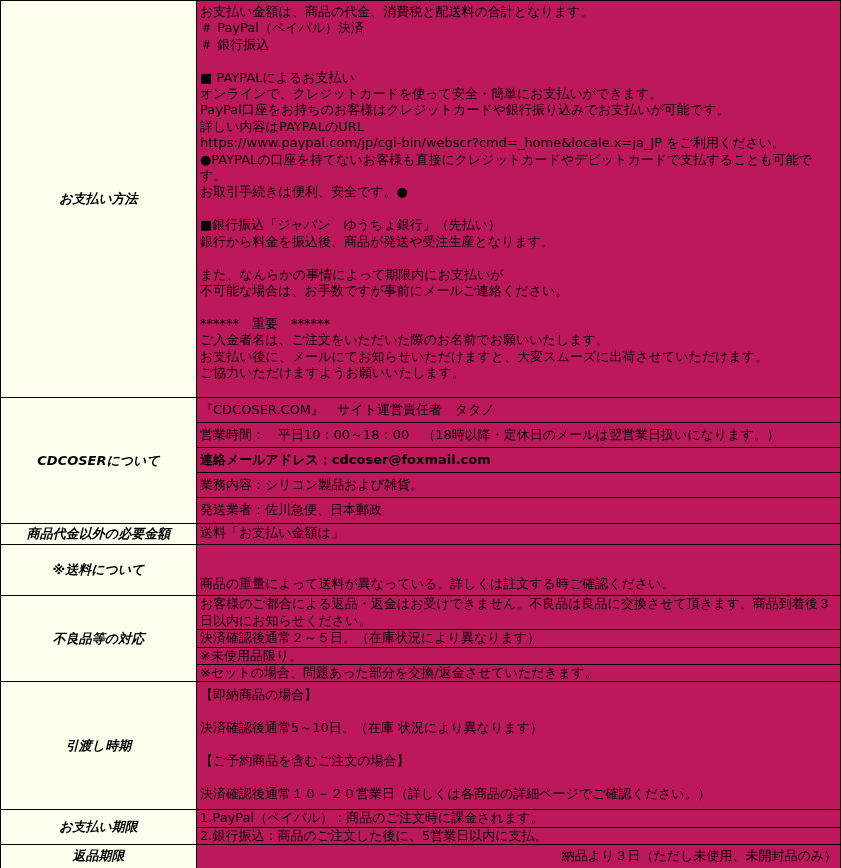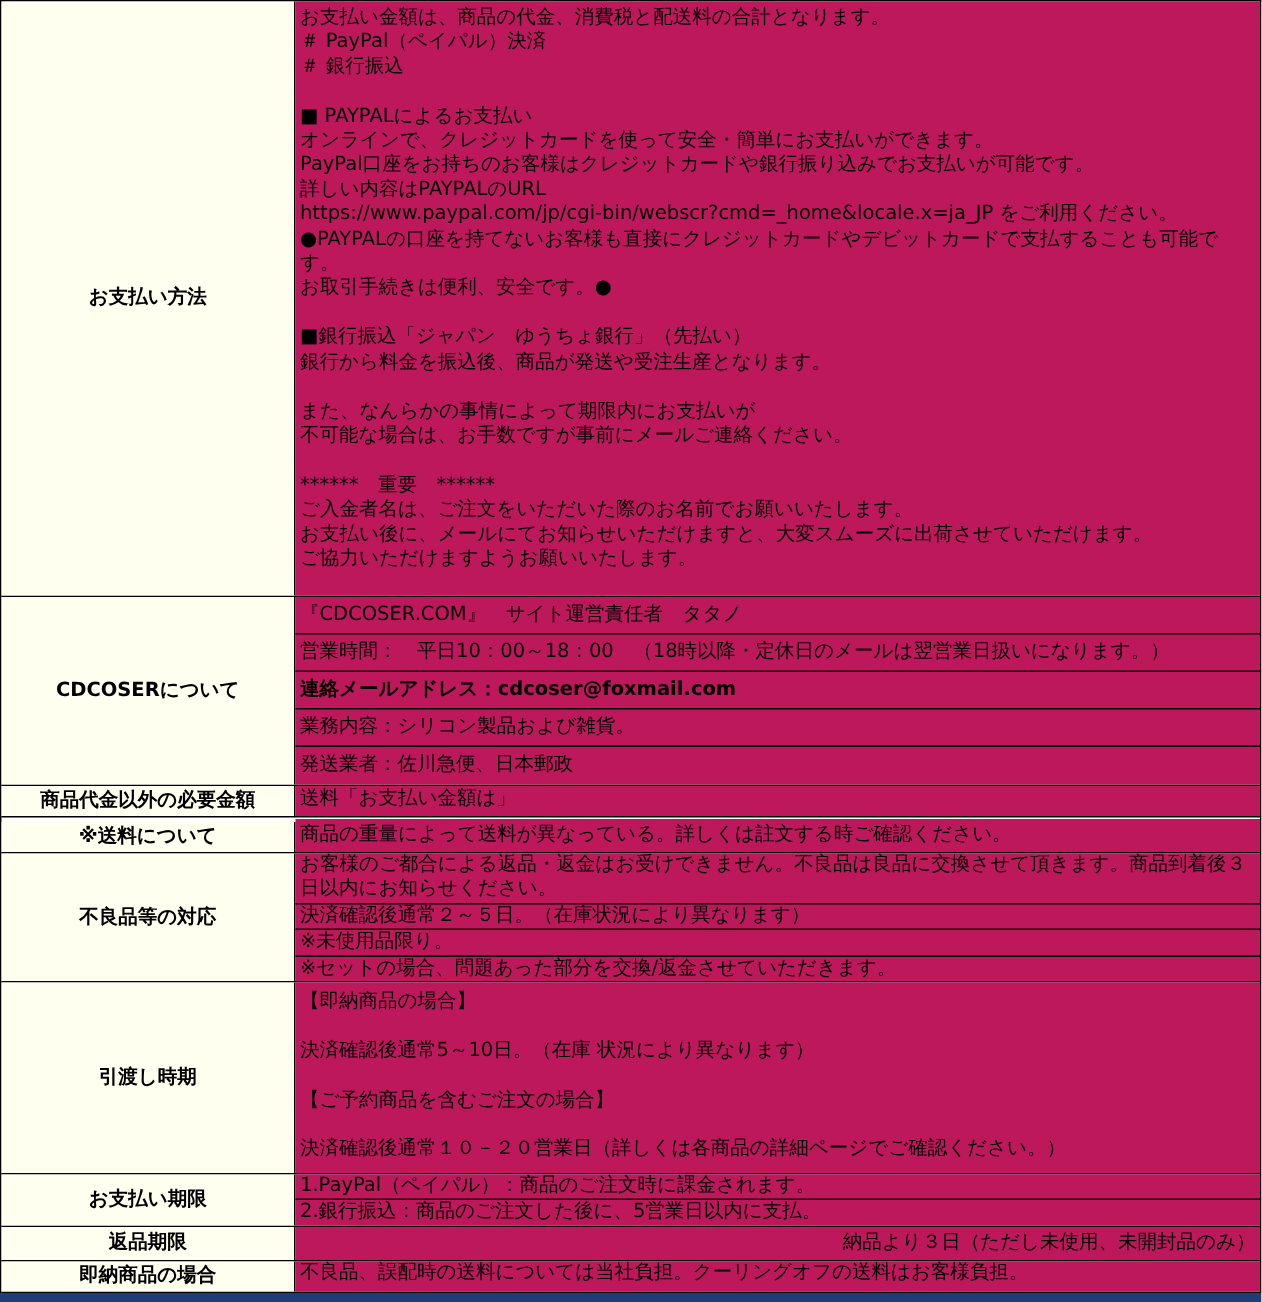--- a/index.html
+++ b/index.html
@@ -27,20 +27,21 @@
     background: #fffff0;
     border-right: 1px solid #000000;
     display: flex;
     align-items: center;
     justify-content: center;
     text-align: center;
     font-weight: bold;
     font-size: 13px;
     line-height: 16px;
     padding: 2px;
+    font-style: italic;
   }
   .row-content {
     flex: 1 1 auto;
     display: flex;
     flex-direction: column;
     background: #be185d;
     min-width: 0;
   }
   .section {
     padding: 2px 3px;
@@ -51,22 +52,22 @@
   .section:not(:last-child) { border-bottom: 1px solid #000000; }
   .section.bold { font-weight: bold; }
   .line { min-height: 16.4px; white-space: pre-wrap; word-break: break-all; }
 
   
   #row-payment-method { min-height: 397px; }
   #row-payment-method .section { padding: 3px 3px; }
   #row-about-cdcoser .section { min-height: 25px; padding: 4px 3px 0 3px; flex: 1 0 auto; }
   #row-extra-fees { min-height: 21px; }
   #row-extra-fees .section { padding: 1px 3px; }
-  #row-shipping-fee-note { min-height: 24px; align-items: flex-end; }
-  #row-shipping-fee-note .section { padding: 3px 3px; }
+  #row-shipping-fee-note { min-height: 24px; }
+  #row-shipping-fee-note .section { padding: 3px 3px; margin-top: 28px; }
   #row-defective-items { min-height: 83px; }
   #row-defective-items .section { padding: 0 3px; }
   #row-delivery-time { min-height: 128px; }
   #row-delivery-time .section { padding: 5px 3px; }
   #row-payment-deadline .section { min-height: 16px; padding: 0 3px; }
   #row-return-deadline { min-height: 23px; }
   #row-return-deadline .section { padding: 3px 3px; text-align: right; }
   #row-return-shipping-fee { min-height: 15px; }
   #row-return-shipping-fee .section { padding: 0 3px; }
 

